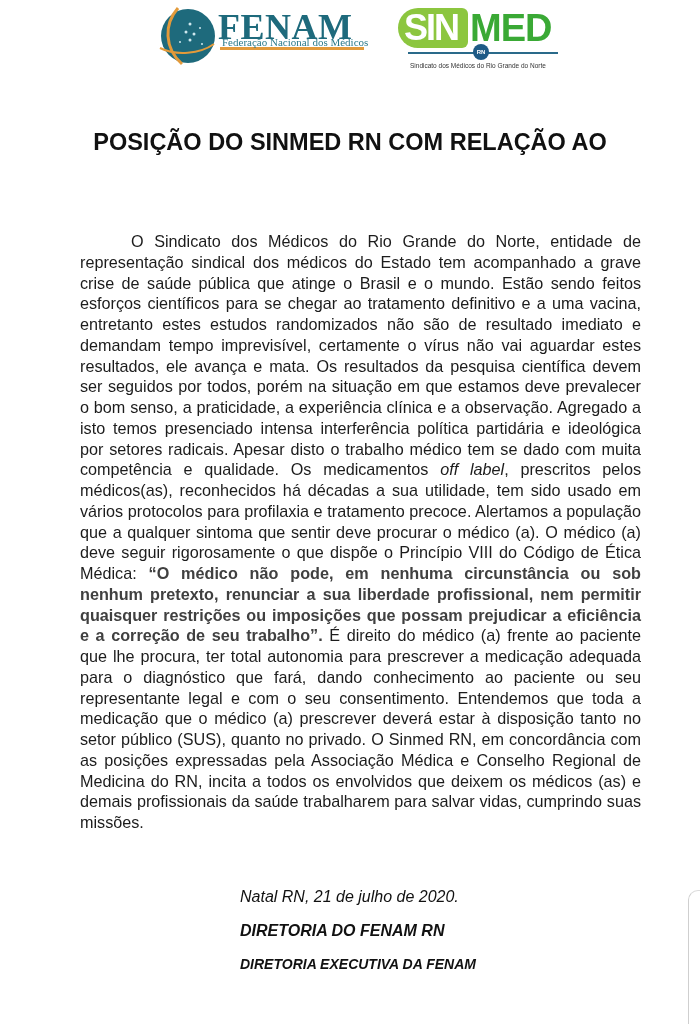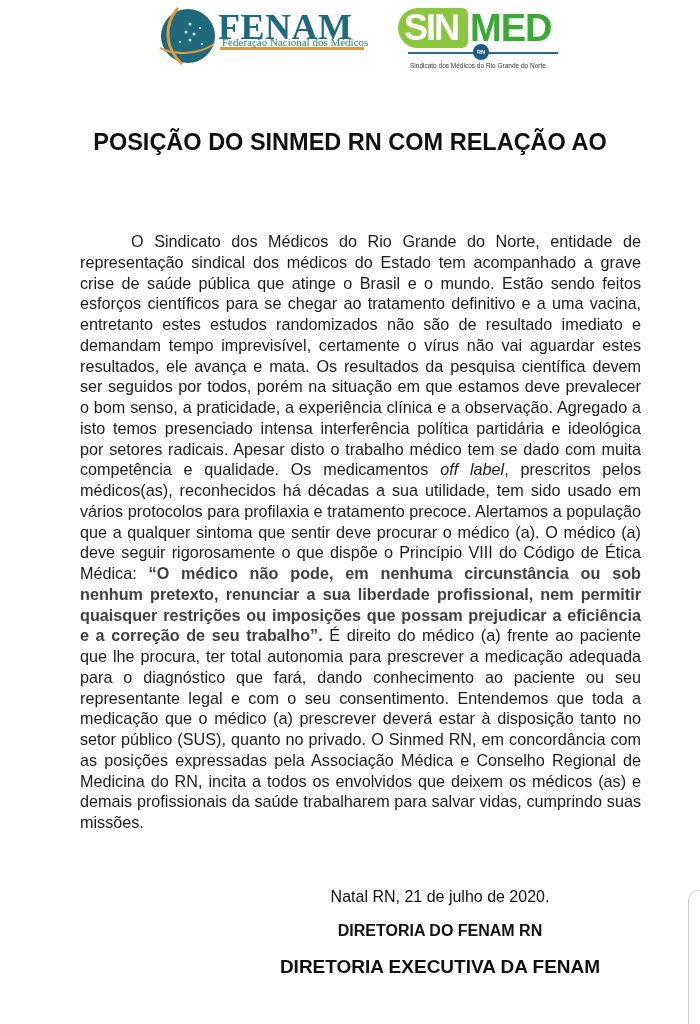--- a/index.html
+++ b/index.html
@@ -45,25 +45,25 @@
       font-weight: bold; font-size: 23.5px; line-height: 33px; color: #111; margin-top: 20px;
     }
     .body-text {
       position: absolute; left: 80px; top: 231px; width: 561px;
       font-size: 16.2px; line-height: 20.75px; text-align: justify; color: #1c1c1c;
     }
     .body-text p { margin: 0; text-indent: 51px; }
     .body-text em { font-style: italic; }
     .body-text strong { font-weight: bold; color: #404040; }
     .sign {
-      position: absolute; right: 60px; width: 400px; text-align: center; color: #111;
+      position: absolute; right: 60px; width: 400px; text-align: left; color: #111; font-style: italic;
     }
     .sign-date { top: 888px; font-size: 16px; }
     .sign-1 { top: 922px; font-size: 16px; font-weight: bold; }
-    .sign-2 { top: 956px; font-size: 19px; font-weight: bold; }
+    .sign-2 { top: 956px; font-size: 14px; font-weight: bold; }
     .page-edge {
       position: absolute; left: 688px; top: 890px; width: 12px; height: 134px;
       border-left: 1px solid #cfcfcf; border-top: 1px solid #dcdcdc; border-top-left-radius: 10px;
     }
   </style>
 </head>
 <body>
 
 <div class="logos">
   <div class="fenam">

